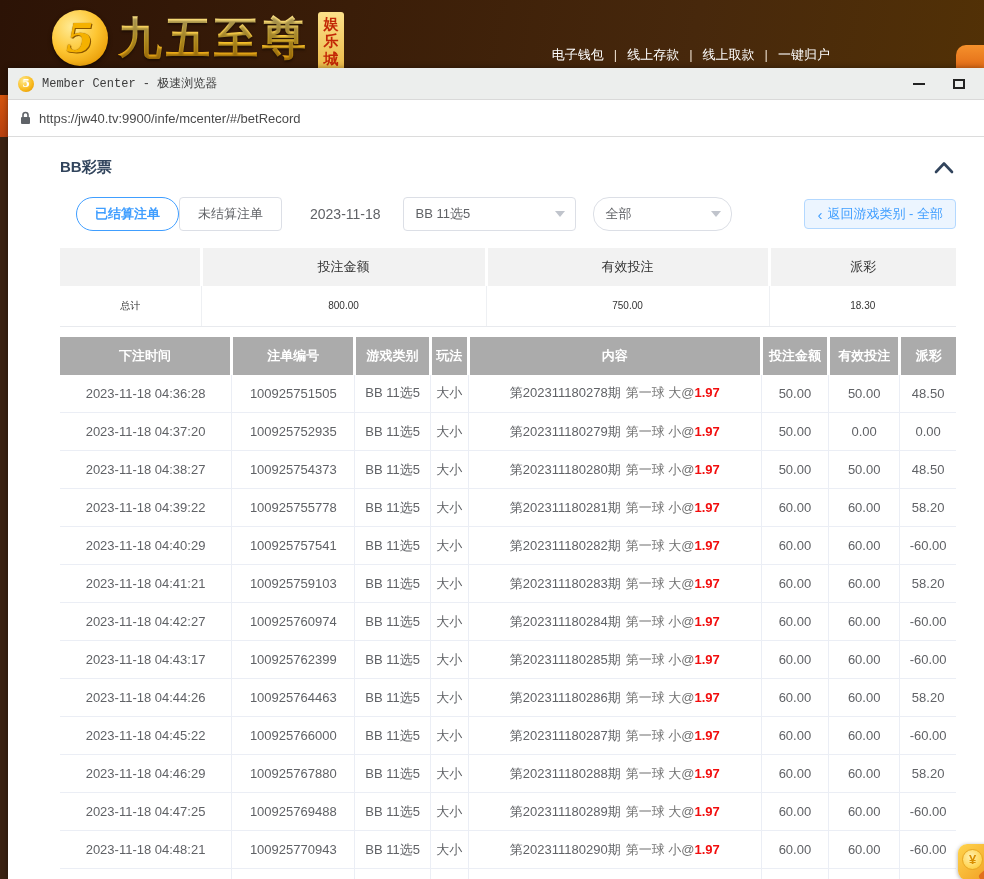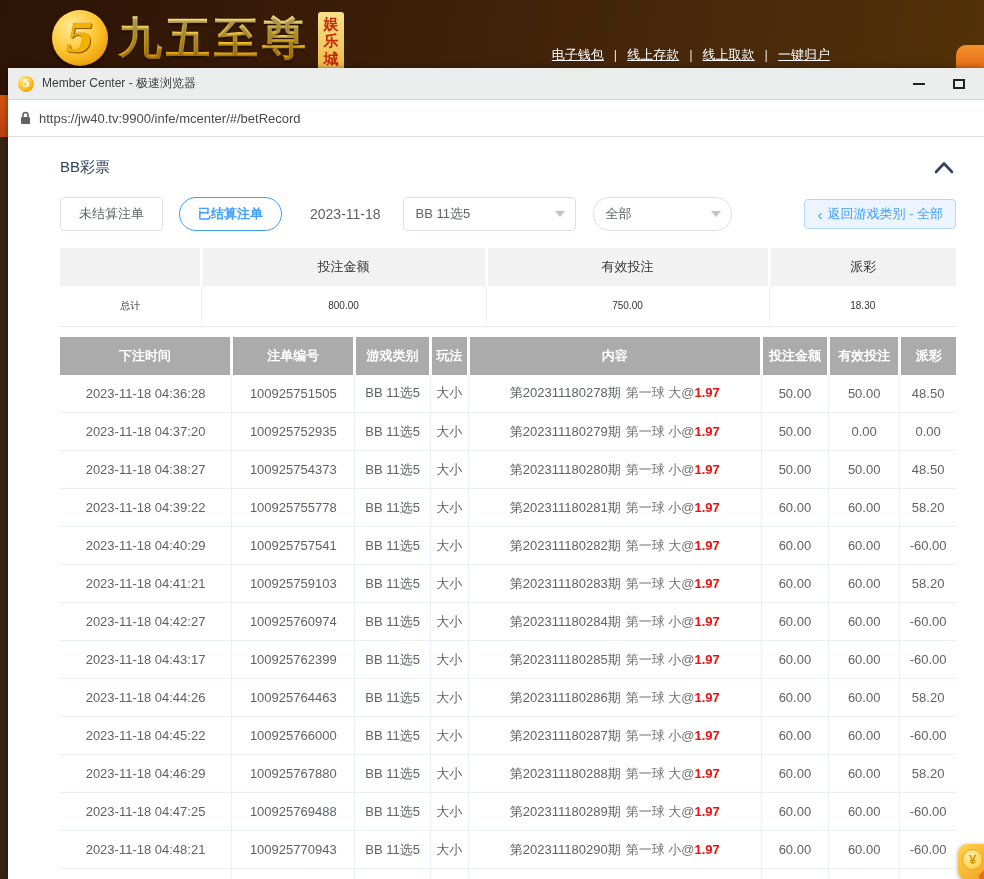--- a/index.html
+++ b/index.html
@@ -15,50 +15,50 @@
     box-shadow:0 2px 4px rgba(0,0,0,.5); display:flex; align-items:center; justify-content:center; }
   .logo-glyph { font-family:"DejaVu Serif",serif; font-size:40px; font-weight:bold; font-style:italic;
     color:#f5b100; text-shadow:0 0 1px #7a4a00, 1px 1px 0 #8a5600; line-height:1; }
   .brand-title { font-size:44px; font-weight:bold; letter-spacing:4px; line-height:56px; margin-left:10px;
     background:linear-gradient(#ffec9e,#fdc82e 55%,#e09000); -webkit-background-clip:text; background-clip:text;
     color:transparent; text-shadow:0 2px 2px rgba(0,0,0,.35); }
   .brand-badge { width:26px; margin-left:8px; margin-top:2px; padding:3px 4px; border-radius:3px;
     background:linear-gradient(#fbe08a,#eab642); color:#c22706; font-weight:bold; font-size:15px;
     line-height:1.15; word-break:break-all; text-align:center; height:62px; overflow:hidden; }
   .top-nav { position:absolute; right:150px; top:46px; color:#fff; font-size:13px; white-space:nowrap; }
-  .top-nav .navlink { cursor:pointer; margin:0 4px;text-decoration:underline; }
+  .top-nav .navlink { cursor:pointer; margin:0 4px; }
   .top-nav .sep { color:#e8d9c8; margin:0 6px; }
   .orange-corner { position:absolute; left:956px; top:45px; width:28px; height:26px; z-index:1;
     border-top-left-radius:10px; background:linear-gradient(#f5912c,#e06714); }
   .orange-sliver { position:absolute; left:0; top:95px; width:8px; height:42px; z-index:1;
     background:linear-gradient(#d4550f,#b8400e); }
 
   
   .window { position:absolute; left:8px; top:68px; width:976px; height:811px; z-index:2;
     background:#fff; box-shadow:0 0 6px rgba(0,0,0,.4); }
   .titlebar { height:32px; background:#eceeed; border-bottom:1px solid #d9d9d9;
     display:flex; align-items:center; padding:0 10px; }
   .favicon { width:16px; height:16px; border-radius:50%;
     background:radial-gradient(circle at 35% 30%, #ffe98a, #f8b81a 60%, #d98a00);
     display:flex; align-items:center; justify-content:center; margin-right:8px;
     font-size:11px; font-weight:bold; color:#fff; font-family:"DejaVu Serif",serif; }
-  .win-title { font-size:12px; color:#3c3c3c; flex:1; }
+  .win-title { font-size:12px; color:#3c3c3c; flex:1;font-family:Liberation Mono, monospace; }
   .win-btn { width:30px; height:24px; display:flex; align-items:center; justify-content:center;
     cursor:pointer; margin-left:10px; }
   .min-glyph { width:12px; height:0; border-bottom:2px solid #222; display:block; }
   .max-glyph { width:12px; height:10px; border:2px solid #222; display:block; }
   .urlbar { height:37px; background:#fff; border-bottom:1px solid #dcdcdc;
     display:flex; align-items:center; padding:0 12px; }
   .lock-icon { margin-right:8px; display:flex; }
   .url-text { font-size:13px; color:#4a4a4a; }
 
   
   .content { height:749px; background:#fff; padding:0 28px 0 52px; overflow:hidden; position:relative; }
   .section-head { margin-top:21px; display:flex; align-items:center; justify-content:space-between; }
-  .section-title { font-size:15px; font-weight:normal; color:#31445c; }
+  .section-title { font-size:15px; font-weight:bold; color:#31445c; }
   .collapse-btn { cursor:pointer; display:flex; padding:2px; }
 
   .filters { margin-top:20px; display:flex; align-items:center; }
   .pill-btn { height:34px; padding:0 18px; background:#fff; border:1px solid #dcdfe6; border-radius:4px;
     color:#606266; font-size:13px; cursor:pointer; display:flex; align-items:center; }
   .pill-btn.active { border:1px solid #409eff; color:#409eff; font-weight:bold; border-radius:18px; margin-left:16px; }
   .filter-date { color:#606266; font-size:14px; margin-left:28px; }
   .select-box { height:34px; border:1px solid #dcdfe6; border-radius:4px; background:#fff; cursor:pointer;
     display:flex; align-items:center; justify-content:space-between; padding:0 10px 0 12px;
     color:#606266; font-size:13px; }
@@ -144,22 +144,22 @@
     <div class="section-head">
       <span class="section-title">BB彩票</span>
       <span class="collapse-btn">
         <svg width="20" height="13" viewBox="0 0 20 13">
             <polyline points="2,11 10,2.5 18,11" fill="none" stroke="#31445c" stroke-width="2.6" stroke-linecap="round" stroke-linejoin="round"></polyline>
           </svg>
       </span>
     </div>
 
     <div class="filters">
+      <button class="pill-btn active">已结算注单</button>
       <button class="pill-btn">未结算注单</button>
-      <button class="pill-btn active">已结算注单</button>
       <span class="filter-date">2023-11-18</span>
       <div class="select-box select-game">
         <span>BB 11选5</span>
         <span class="caret-down"></span>
       </div>
       <div class="select-box select-type">
         <span>全部</span>
         <span class="caret-down"></span>
       </div>
       <button class="back-btn">

